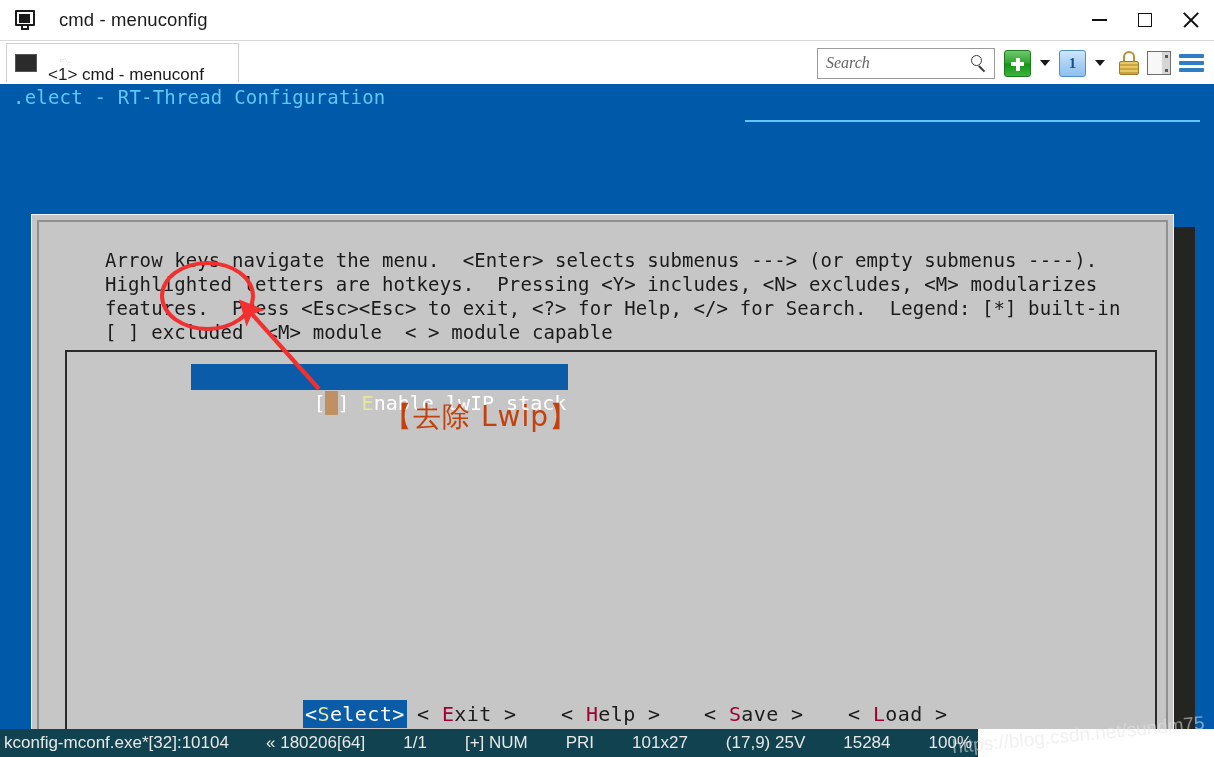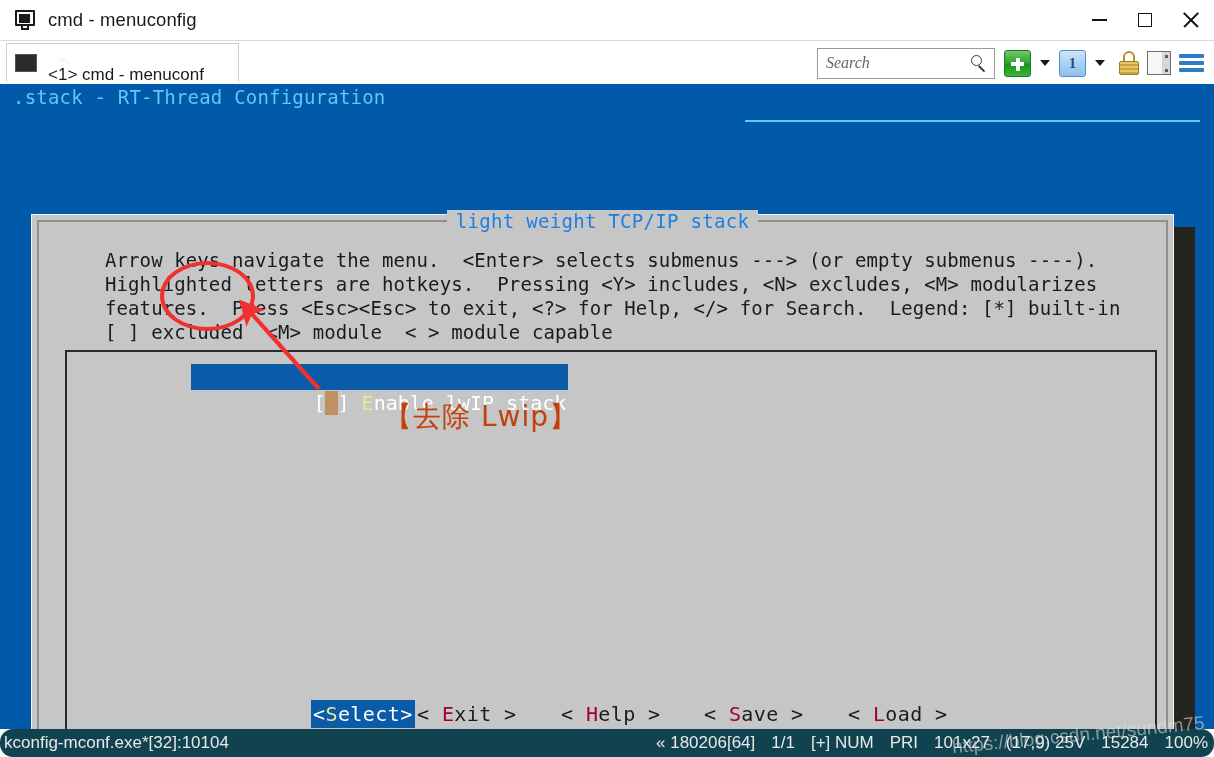--- a/index.html
+++ b/index.html
@@ -21,21 +21,21 @@
   }
   #app-icon .mon:after {
     content:""; position:absolute; left:2px; top:2px; width:11px; height:9px;
     background:#1a1a1a;
   }
   #app-icon .stand {
     position:absolute; left:7px; top:17px; width:8px; height:4px;
     border-bottom:2px solid #1a1a1a; border-left:2px solid #1a1a1a; border-right:2px solid #1a1a1a;
   }
   #title-text {
-    margin-left:12px; font-size:18.5px; color:#1b1b1b; letter-spacing:0.1px;
+    margin-left:23px; font-size:18.5px; color:#1b1b1b; letter-spacing:0.1px;
     white-space:nowrap;
   }
   .wbtn {
     width:46px; height:40px; display:flex; align-items:center; justify-content:center;
     position:relative;
   }
   #win-controls { position:absolute; right:0; top:0; display:flex; height:40px; }
   .wbtn .min { width:15px; height:1.5px; background:#121212; }
   .wbtn .max { width:14px; height:14px; border:1.5px solid #121212; }
   .wbtn .cl  { width:18px; height:18px; position:relative; }
@@ -221,28 +221,28 @@
     border:4px solid #f23030; border-radius:50%;
   }
   #annot-arrow { position:absolute; left:235px; top:295px; width:95px; height:100px; }
   #annot-text {
     position:absolute; left:384px; top:398px; font-size:28px; color:#c2410c;
     font-family:"DejaVu Sans", sans-serif; white-space:nowrap; letter-spacing:1px;
   }
 
   
   #statusbar {
-    position:absolute; left:0; top:729px; width:1214px; height:28px;
+    position:absolute; left:0; top:729px; width:978px; height:28px;
     background:#11424f; color:#e8e8e8;
     display:flex; align-items:center;
-    font-family:"Liberation Sans", sans-serif; font-size:17px;border-radius:13px;
+    font-family:"Liberation Sans", sans-serif; font-size:17px;
   }
   #status-left { margin-left:4px; white-space:nowrap; }
   #status-right {
-    position:absolute; right:6px; display:flex; gap:16px; white-space:nowrap;
+    position:absolute; right:6px; display:flex; gap:38px; white-space:nowrap;
   }
   #watermark {
     position:absolute; right:10px; top:712px; font-size:19px;
     color:rgba(225,228,230,0.55); font-family:"Liberation Sans", sans-serif;
     transform:rotate(-5.5deg); transform-origin:right center; pointer-events:none;
     white-space:nowrap;
   }
 </style>
 </head>
 <body>
@@ -298,44 +298,41 @@
     <div id="menu-icon">
       <span></span>
         <span></span>
         <span></span>
     </div>
   </div>
 </div>
 
 <div id="console">
 
-  <div id="cfg-title">.stack - RT-Thread Configuration</div>
+  <div id="cfg-title">.elect - RT-Thread Configuration</div>
   <div id="bc-rule"></div>
 
   <div id="dlg-shadow"></div>
 
   <div id="dialog">
     <div id="dlg-frame">
-      <div id="dlg-title">
-        <span>light weight TCP/IP stack</span>
-      </div>
 
       <div id="helptext">Arrow keys navigate the menu.  &lt;Enter&gt; selects submenus ---&gt; (or empty submenus ----).
 Highlighted letters are hotkeys.  Pressing &lt;Y&gt; includes, &lt;N&gt; excludes, &lt;M&gt; modularizes
 features.  Press &lt;Esc&gt;&lt;Esc&gt; to exit, &lt;?&gt; for Help, &lt;/&gt; for Search.  Legend: [*] built-in
 [ ] excluded  &lt;M&gt; module  &lt; &gt; module capable</div>
 
       <div id="listbox">
         <div id="menu-item">
           <span>[</span><span class="blk"> </span><span>] </span><span class="hot">E</span><span>nable lwIP stack</span>
         </div>
       </div>
 
       <div id="buttonrow">
-        <div class="btn" id="btn-select" style="left:272px"><span>&lt;</span><span class="k">S</span><span>elect</span><span>&gt;</span></div>
+        <div class="btn" id="btn-select" style="left:264px"><span>&lt;</span><span class="k">S</span><span>elect</span><span>&gt;</span></div>
 
         <div class="btn" style="left:378px"><span>&lt; </span><span class="k">E</span><span>xit</span><span> &gt;</span></div>
 
         <div class="btn" style="left:522px"><span>&lt; </span><span class="k">H</span><span>elp</span><span> &gt;</span></div>
 
         <div class="btn" style="left:665px"><span>&lt; </span><span class="k">S</span><span>ave</span><span> &gt;</span></div>
 
         <div class="btn" style="left:809px"><span>&lt; </span><span class="k">L</span><span>oad</span><span> &gt;</span></div>
       </div>
     </div>

